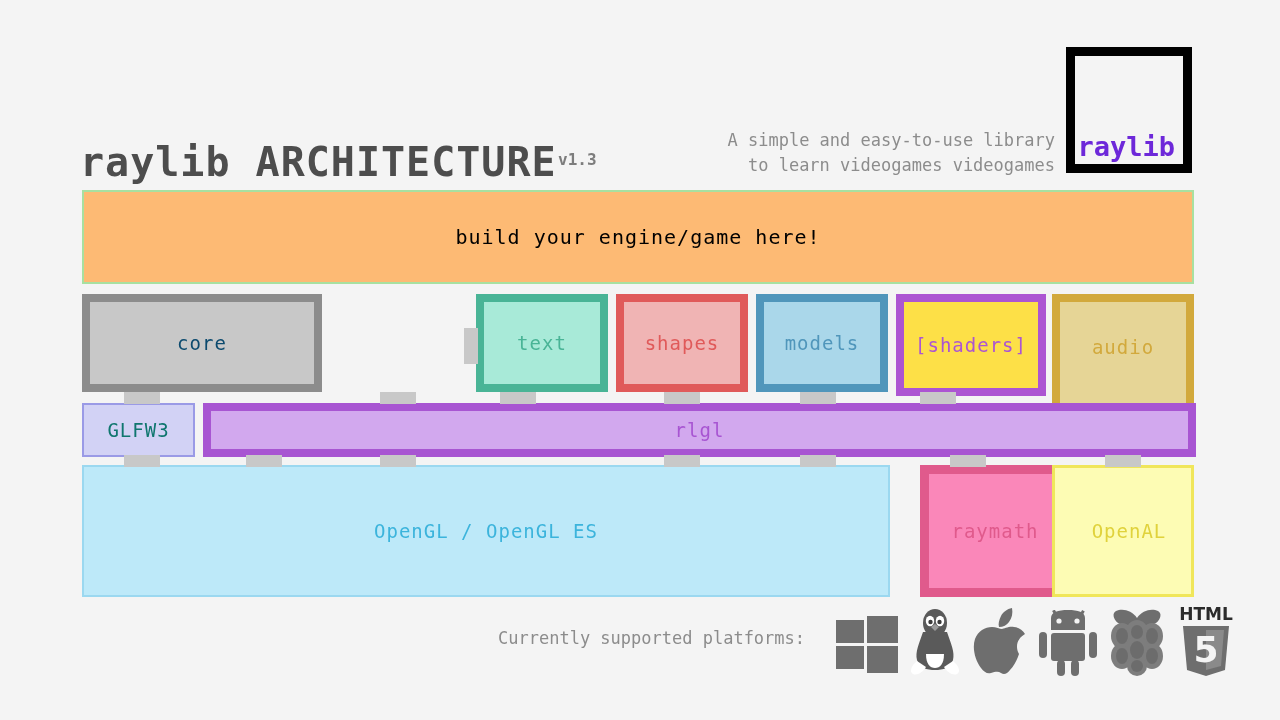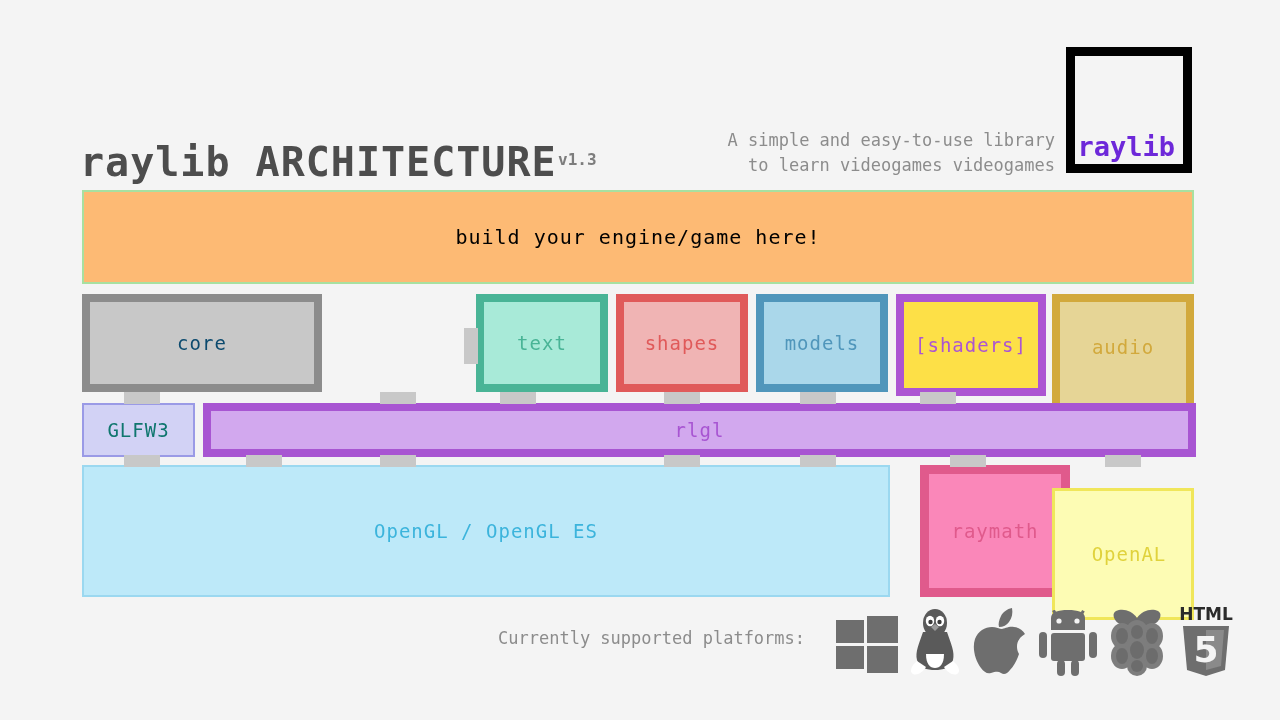--- a/index.html
+++ b/index.html
@@ -156,21 +156,21 @@
   <div class="box" id="mid-1" style="left: 203px; top: 403px; width: 993px; height: 54px; border: 8px solid rgb(168, 85, 210); background: rgb(210, 168, 238);">
     <span class="box-label" style="color: rgb(168, 85, 210);">rlgl</span>
   </div>
 
   <div class="box" id="bot-0" style="left: 82px; top: 465px; width: 808px; height: 132px; border: 2px solid rgb(155, 216, 240); background: rgb(189, 233, 249);">
     <span class="box-label" style="color: rgb(60, 180, 220);">OpenGL / OpenGL ES</span>
   </div>
   <div class="box" id="bot-1" style="left: 896px; top: 465px; width: 150px; height: 132px; border: 9px solid rgb(224, 90, 140); background: rgb(250, 135, 185); margin-left: 24px;">
     <span class="box-label" style="color: rgb(224, 90, 140);">raymath</span>
   </div>
-  <div class="box" id="bot-2" style="left: 1052px; top: 488px; width: 142px; height: 132px; border: 3px solid rgb(240, 230, 90); background: rgb(253, 252, 180); padding-left: 12px;">
+  <div class="box" id="bot-2" style="left: 1052px; top: 465px; width: 142px; height: 132px; border: 3px solid rgb(240, 230, 90); background: rgb(253, 252, 180); padding-left: 12px;">
     <span class="box-label" style="color: rgb(224, 210, 60);">OpenAL</span>
   </div>
 
   <div class="platforms-label">Currently supported platforms:</div>
 
   <div class="platform-icons">
 
     <svg class="picon" width="62" height="62" viewBox="0 0 62 62">
       <rect x="0" y="6" width="28" height="23" fill="#6e6e6e"></rect>
       <rect x="31" y="2" width="31" height="27" fill="#6e6e6e"></rect>

